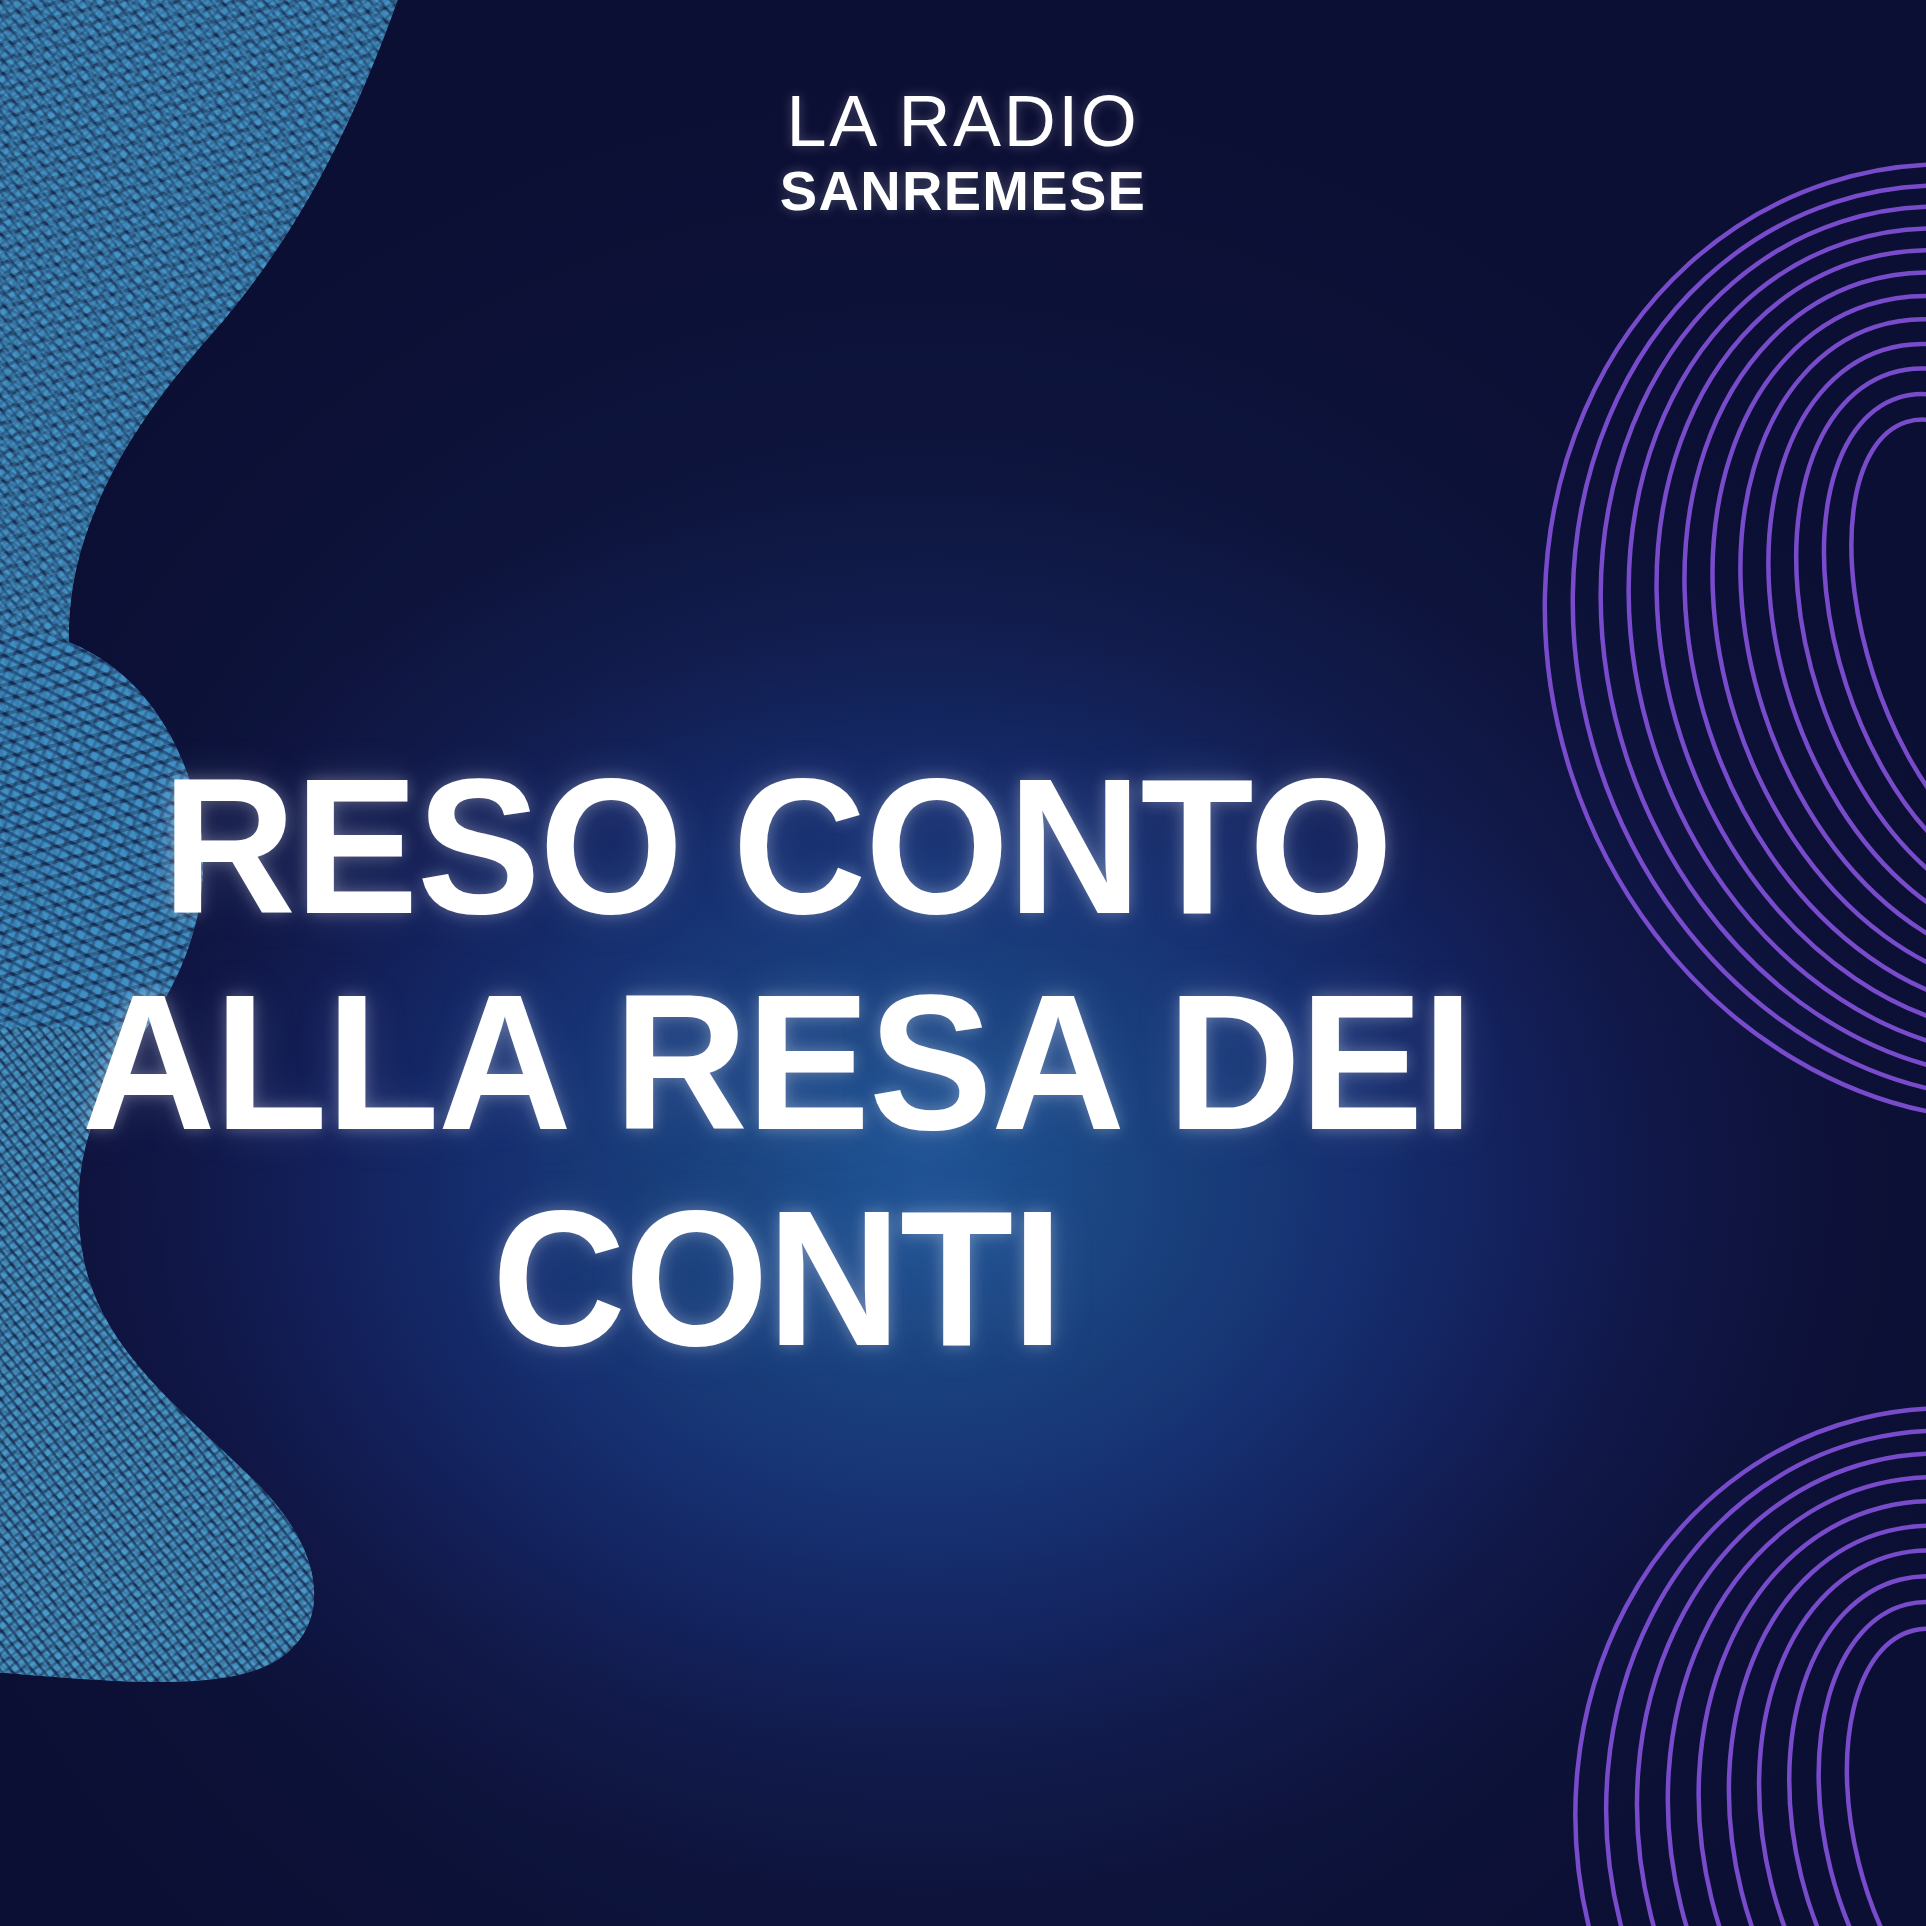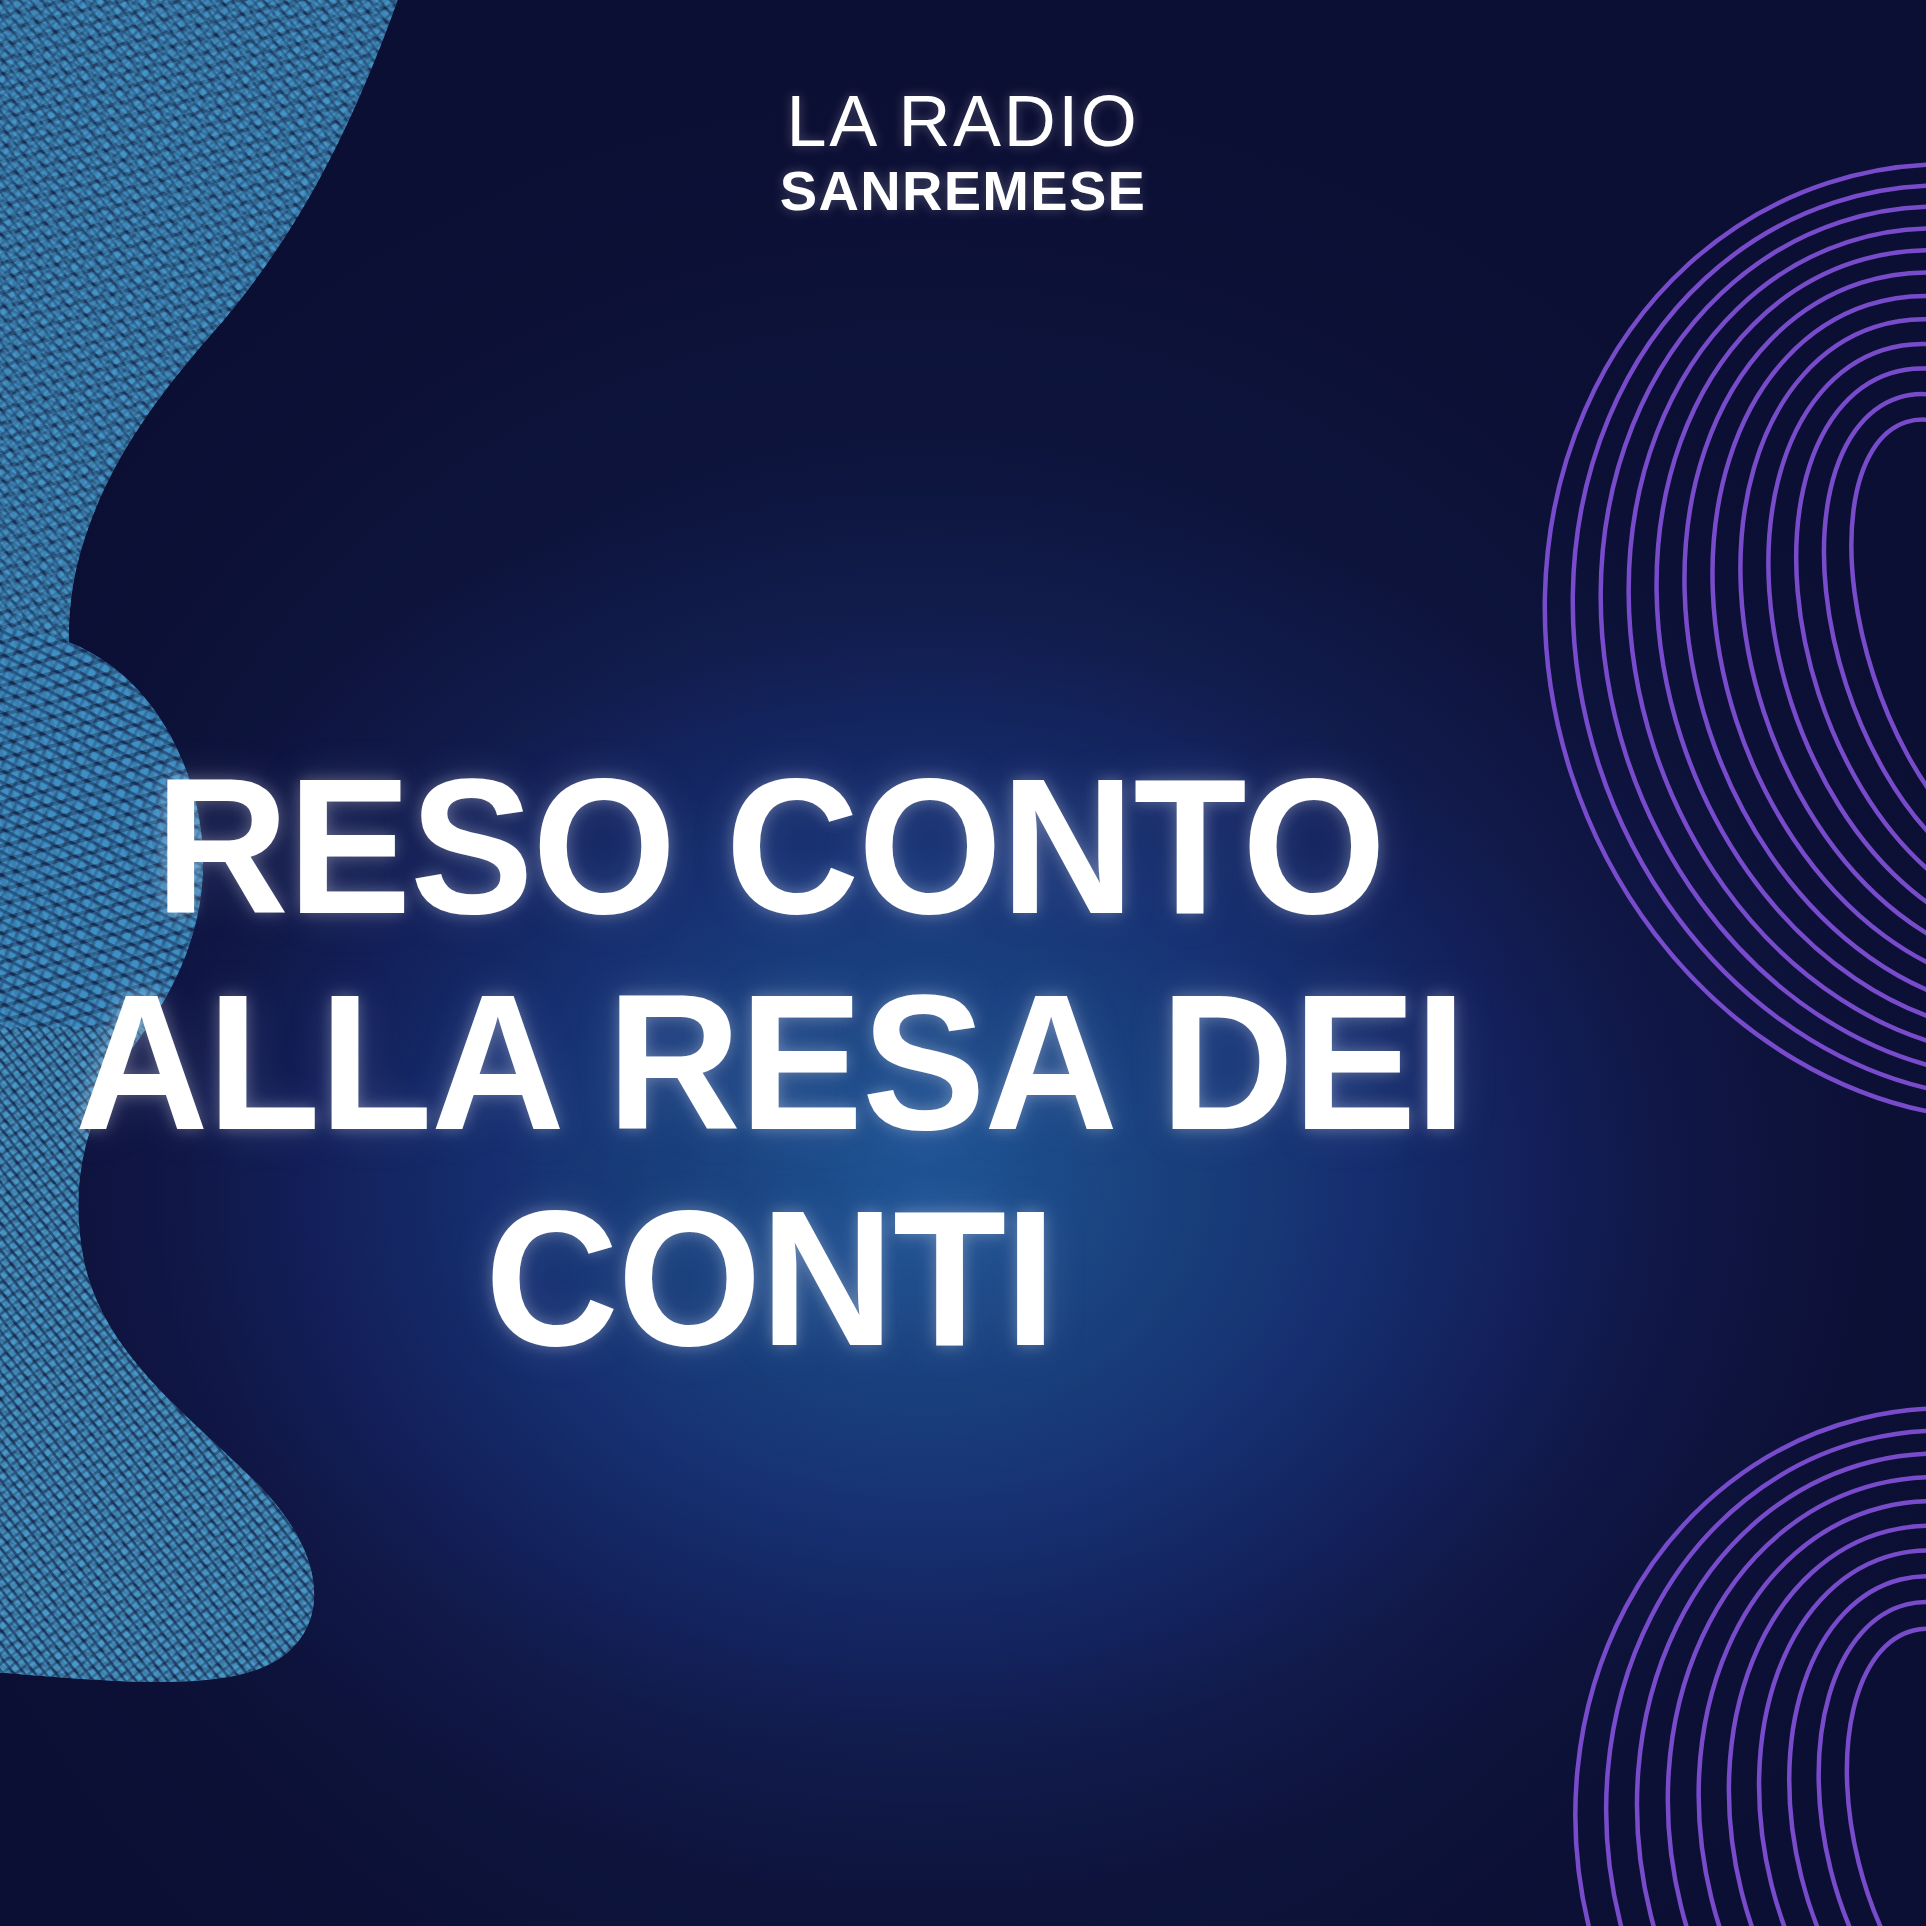--- a/index.html
+++ b/index.html
@@ -48,24 +48,25 @@
     font-size: 56px;
     font-weight: 800;
     letter-spacing: 1.3px;
     line-height: 1.08;
     text-shadow: 0 0 11.6px rgba(255,255,255,0.25);
   }
 
   .title-wrap {
     position: absolute;
     top: 738px;
-    left: 8px;
+    left: 1px;
     width: 1524px;
     text-align: center;
     z-index: 10;
+    padding-left: 14px;
   }
   .title-line {
     display: block;
     color: #ffffff;
     font-size: 193px;
     font-weight: 800;
     line-height: 1.12;
     letter-spacing: -1.3px;
     transform: scaleX(0.96);
     text-shadow: 0 0 16.7px rgba(255,255,255,0.30), 0 0 45px rgba(180,200,255,0.18);

